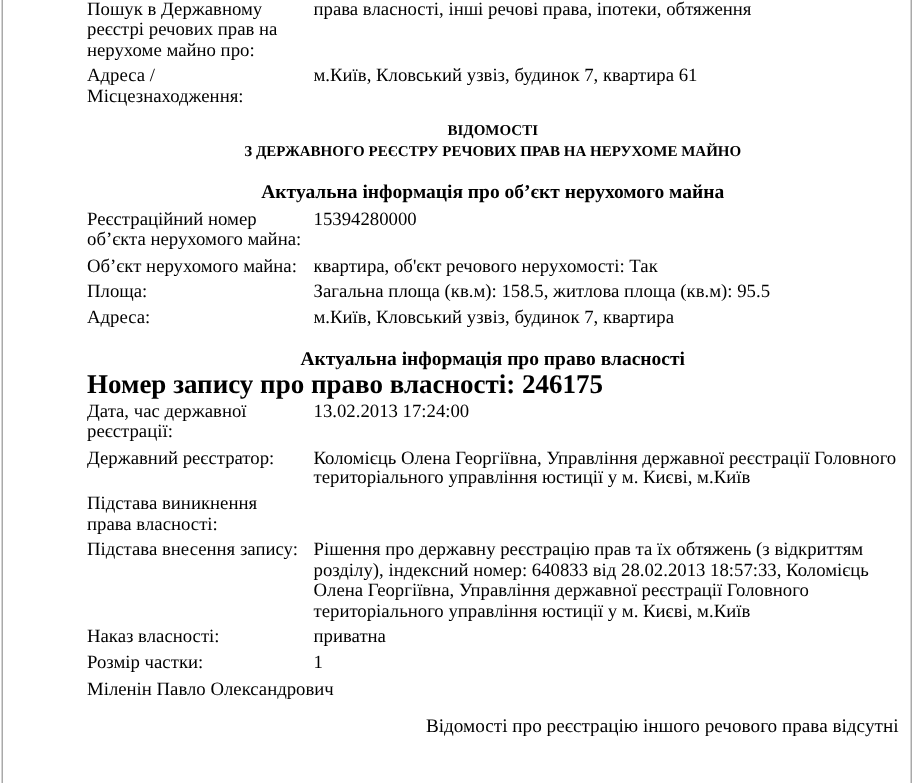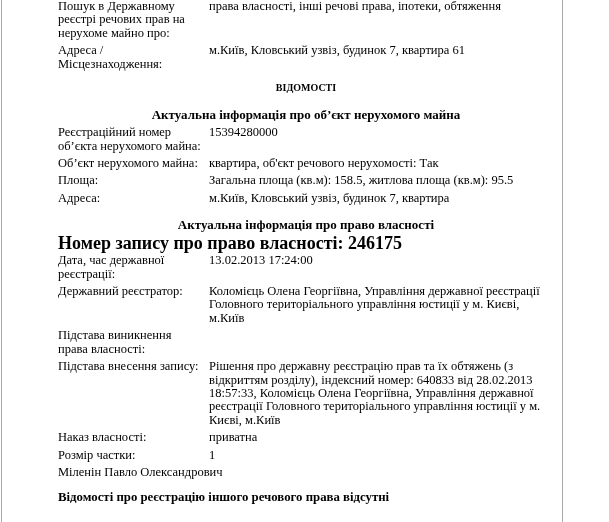--- a/index.html
+++ b/index.html
@@ -9,21 +9,21 @@
   }
   body {
     width: 609px;
     height: 522px;
     overflow: hidden;
     font-family: "Liberation Serif", "DejaVu Serif", serif;
     color: #000000;
   }
   .page {
     box-sizing: border-box;
-    width: 562px;
+    width: 607px;
     height: 522px;
     margin: 0 1px;
     border-left: 1px solid #a9a9a9;
     border-right: 1px solid #a9a9a9;
     background: #ffffff;
   }
   .content {
     box-sizing: border-box;
     padding: 0 8px 0 56px;
     font-size: 12.5px;
@@ -57,22 +57,22 @@
     font-size: 13px;
     line-height: 13.6px;
   }
   .record-number-line {
     font-weight: bold;
     font-size: 18px;
     margin-bottom: 4px;
   }
   .footer-notice {
     margin-top: 12px;
-    text-align: left;
-    font-weight: bold;
+    text-align: right;
+    font-weight: normal;
     font-size: 12.8px;
     line-height: 13.6px;
   }
 </style>
 </head>
 <body>
 
 <div class="page">
   <div class="content">
 
@@ -80,20 +80,21 @@
       <div class="field-label">Пошук в Державному реєстрі речових прав на нерухоме майно про:</div>
       <div class="field-value">права власності, інші речові права, іпотеки, обтяження</div>
     </div>
     <div class="field-row">
       <div class="field-label">Адреса / Місцезнаходження:</div>
       <div class="field-value">м.Київ, Кловський узвіз, будинок 7, квартира 61</div>
     </div>
 
     <div class="doc-title">
       <div>ВІДОМОСТІ</div>
+      <div>З ДЕРЖАВНОГО РЕЄСТРУ РЕЧОВИХ ПРАВ НА НЕРУХОМЕ МАЙНО</div>
     </div>
 
     <div class="section-heading">Актуальна інформація про об’єкт нерухомого майна</div>
 
     <div class="field-row">
       <div class="field-label">Реєстраційний номер об’єкта нерухомого майна:</div>
       <div class="field-value">15394280000</div>
     </div>
     <div class="field-row">
       <div class="field-label">Об’єкт нерухомого майна:</div>

